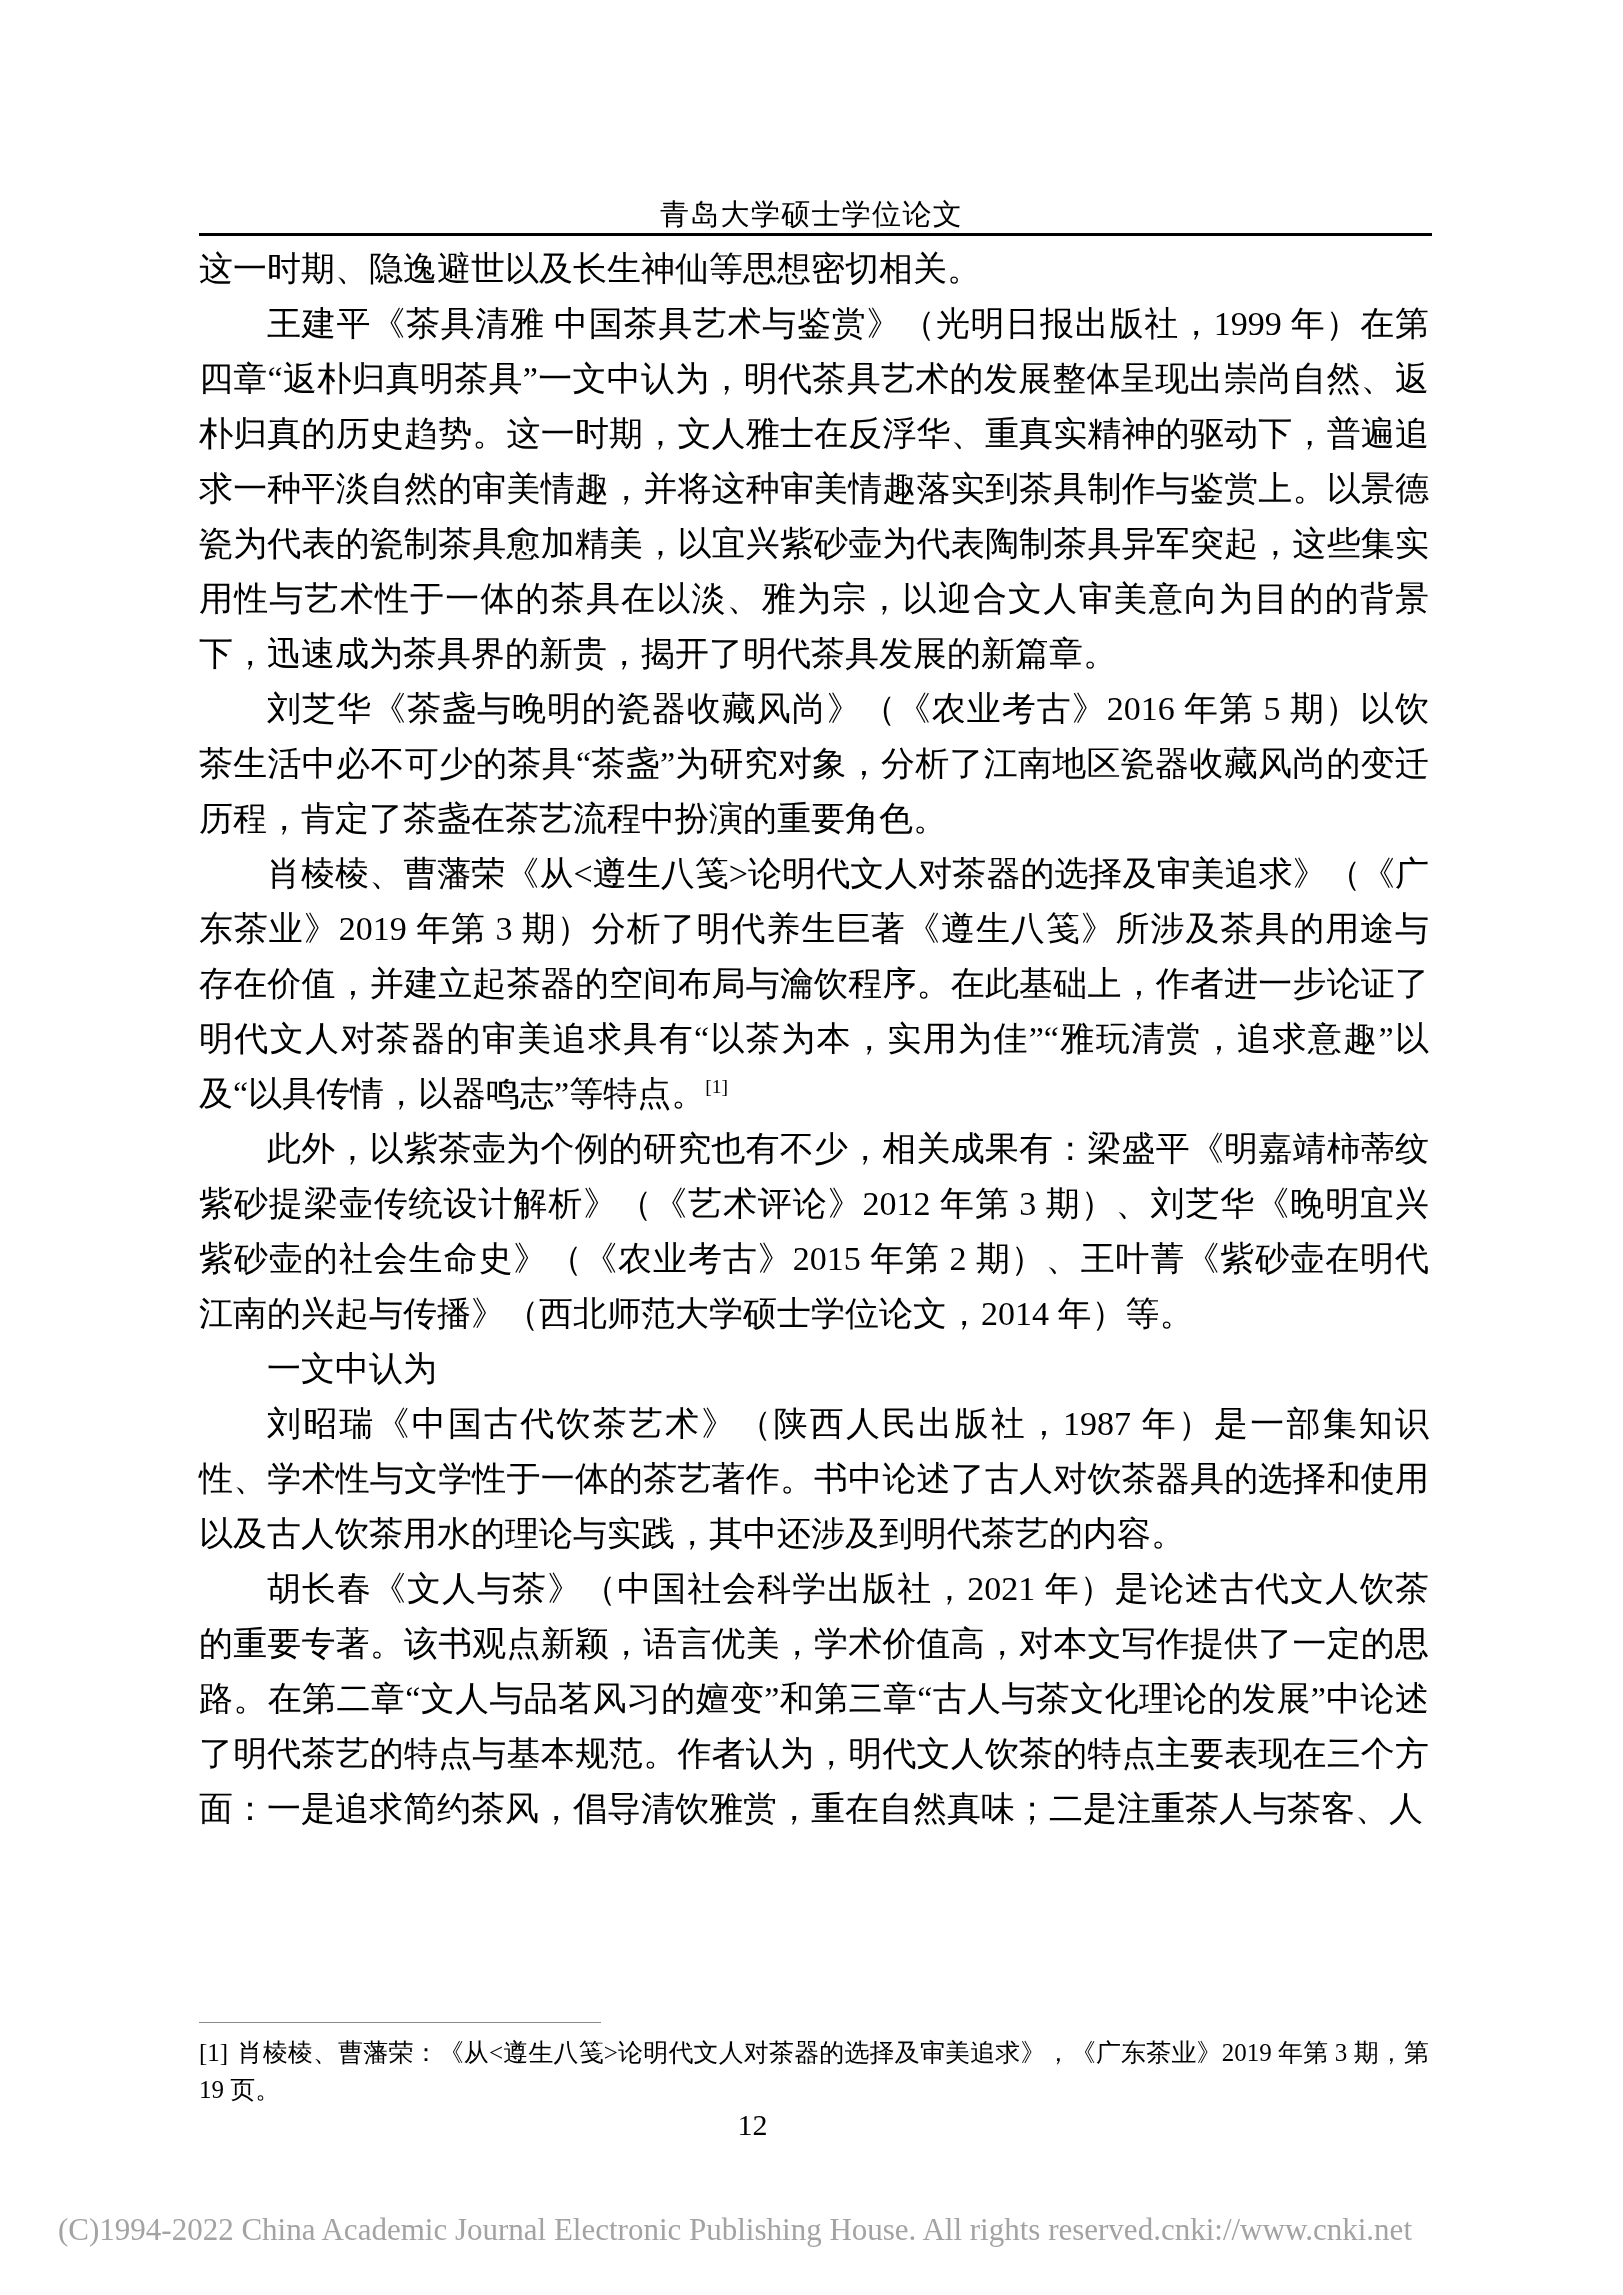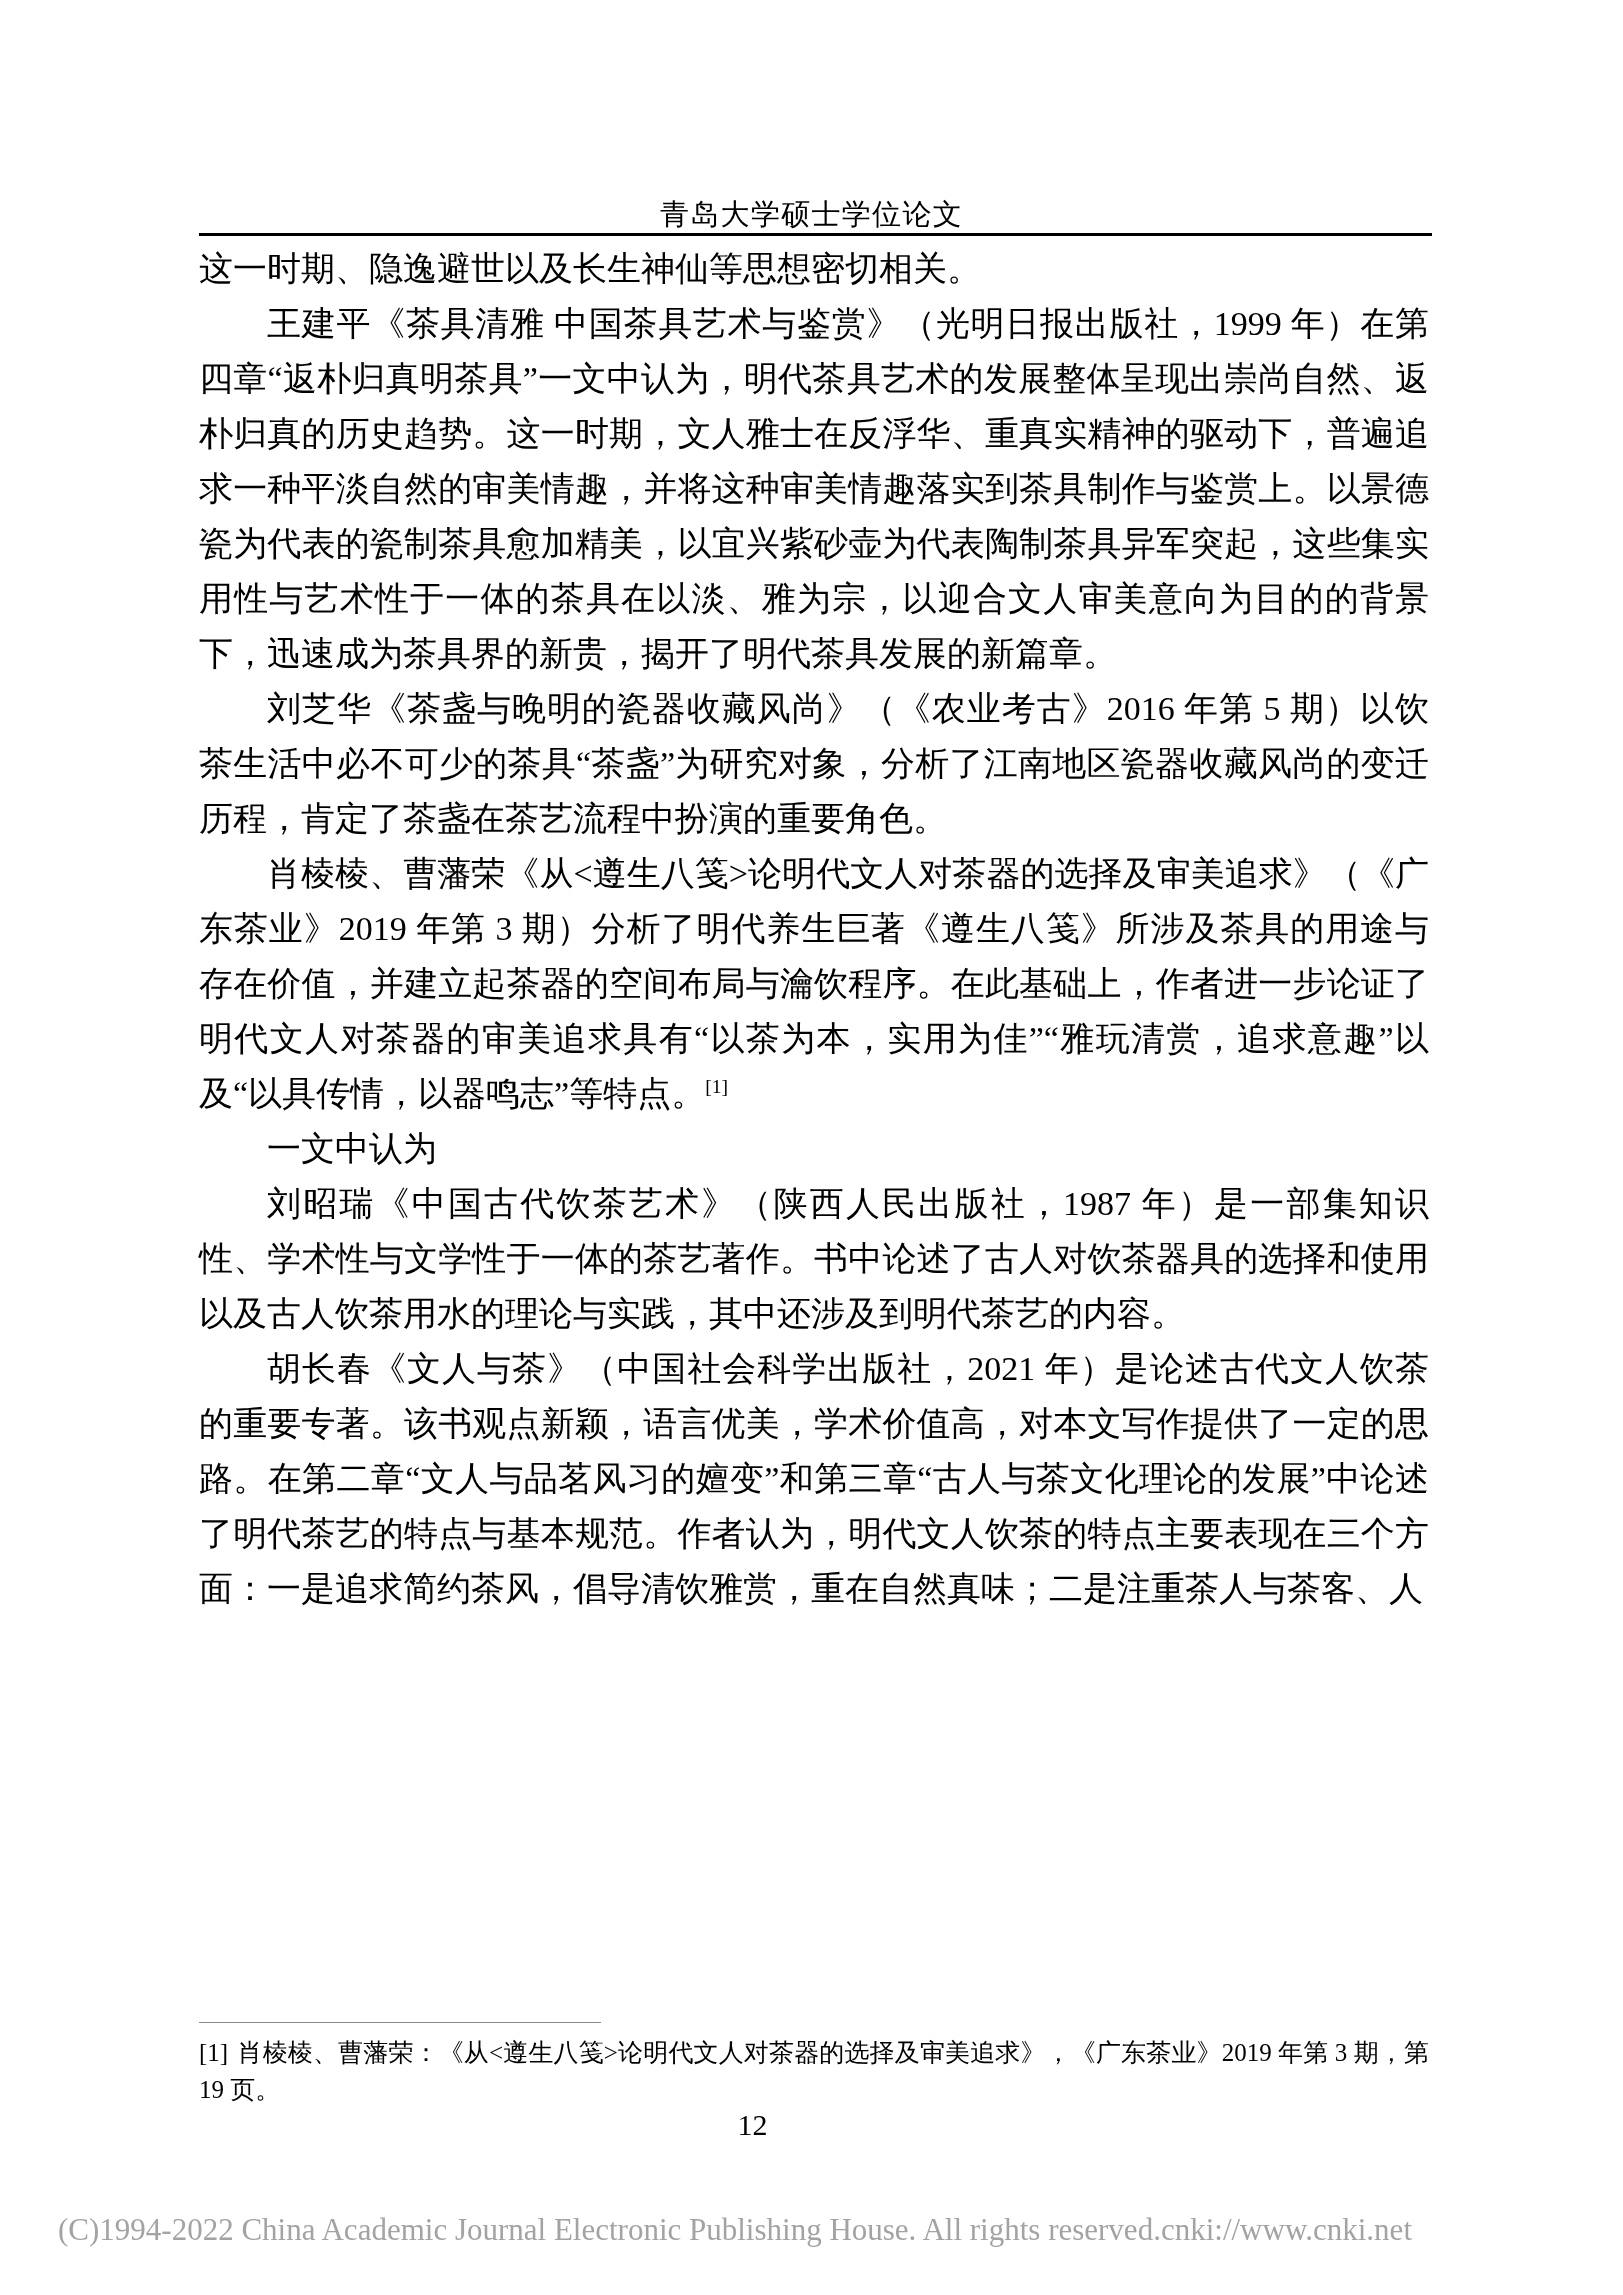--- a/index.html
+++ b/index.html
@@ -88,20 +88,21 @@
 
   <div class="header-title">青岛大学硕士学位论文</div>
 
   <div class="header-rule"></div>
 
   <div class="body-text">
       <div class="para">这一时期、隐逸避世以及长生神仙等思想密切相关。</div>
       <div class="para indent">王建平《茶具清雅 中国茶具艺术与鉴赏》（光明日报出版社，1999 年）在第四章“返朴归真明茶具”一文中认为，明代茶具艺术的发展整体呈现出崇尚自然、返朴归真的历史趋势。这一时期，文人雅士在反浮华、重真实精神的驱动下，普遍追求一种平淡自然的审美情趣，并将这种审美情趣落实到茶具制作与鉴赏上。以景德瓷为代表的瓷制茶具愈加精美，以宜兴紫砂壶为代表陶制茶具异军突起，这些集实用性与艺术性于一体的茶具在以淡、雅为宗，以迎合文人审美意向为目的的背景下，迅速成为茶具界的新贵，揭开了明代茶具发展的新篇章。</div>
       <div class="para indent">刘芝华《茶盏与晚明的瓷器收藏风尚》（《农业考古》2016 年第 5 期）以饮茶生活中必不可少的茶具“茶盏”为研究对象，分析了江南地区瓷器收藏风尚的变迁历程，肯定了茶盏在茶艺流程中扮演的重要角色。</div>
       <div class="para indent">肖棱棱、曹藩荣《从&lt;遵生八笺&gt;论明代文人对茶器的选择及审美追求》（《广东茶业》2019 年第 3 期）分析了明代养生巨著《遵生八笺》所涉及茶具的用途与存在价值，并建立起茶器的空间布局与瀹饮程序。在此基础上，作者进一步论证了明代文人对茶器的审美追求具有“以茶为本，实用为佳”“雅玩清赏，追求意趣”以及“以具传情，以器鸣志”等特点。<sup>[1]</sup></div>
+      <div class="para indent">此外，以紫茶壶为个例的研究也有不少，相关成果有：梁盛平《明嘉靖柿蒂纹紫砂提梁壶传统设计解析》（《艺术评论》2012 年第 3 期）、刘芝华《晚明宜兴紫砂壶的社会生命史》（《农业考古》2015 年第 2 期）、王叶菁《紫砂壶在明代江南的兴起与传播》（西北师范大学硕士学位论文，2014 年）等。</div>
       <div class="para indent">一文中认为</div>
       <div class="para indent">刘昭瑞《中国古代饮茶艺术》（陕西人民出版社，1987 年）是一部集知识性、学术性与文学性于一体的茶艺著作。书中论述了古人对饮茶器具的选择和使用以及古人饮茶用水的理论与实践，其中还涉及到明代茶艺的内容。</div>
       <div class="para indent">胡长春《文人与茶》（中国社会科学出版社，2021 年）是论述古代文人饮茶的重要专著。该书观点新颖，语言优美，学术价值高，对本文写作提供了一定的思路。在第二章“文人与品茗风习的嬗变”和第三章“古人与茶文化理论的发展”中论述了明代茶艺的特点与基本规范。作者认为，明代文人饮茶的特点主要表现在三个方面：一是追求简约茶风，倡导清饮雅赏，重在自然真味；二是注重茶人与茶客、人</div>
     </div>
 
   <div class="fn-sep"></div>
 
   <div class="footnote">
     <span class="fn-marker">[1]</span><span>肖棱棱、曹藩荣：《从&lt;遵生八笺&gt;论明代文人对茶器的选择及审美追求》，《广东茶业》2019 年第 3 期，第 19 页。</span>
   </div>

